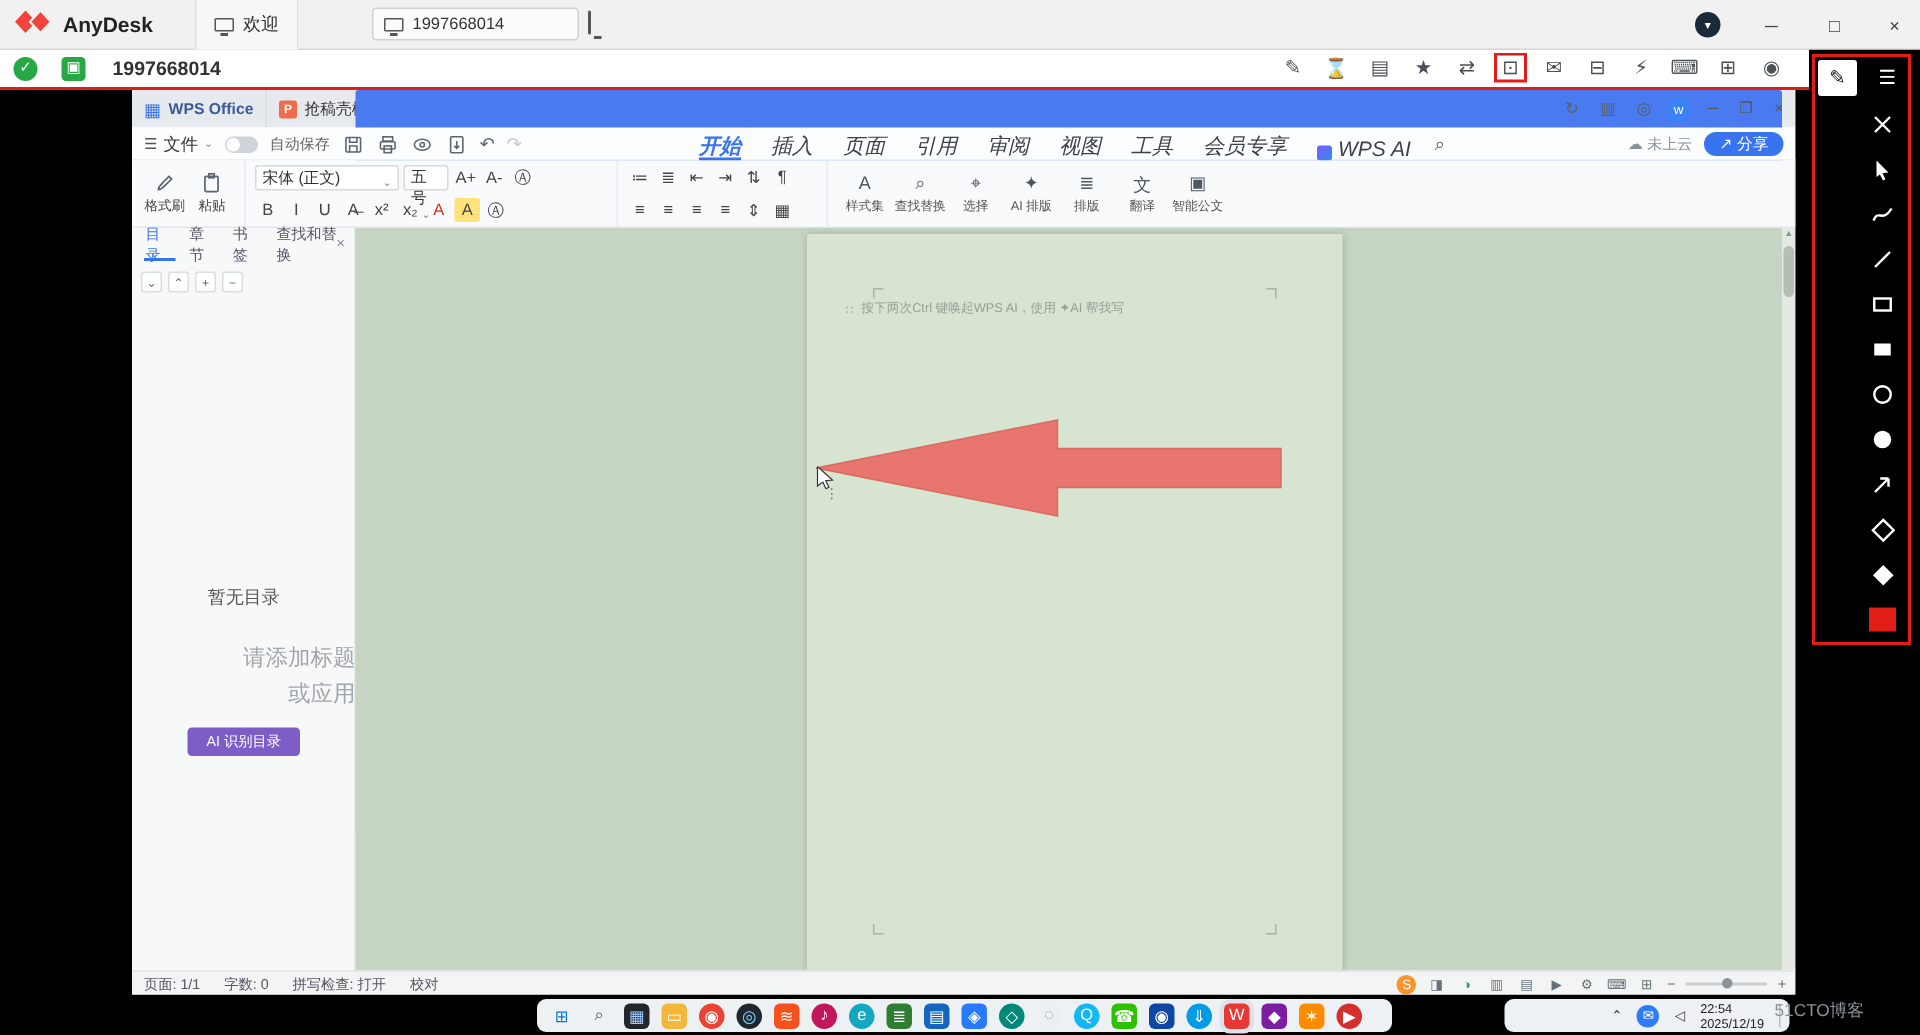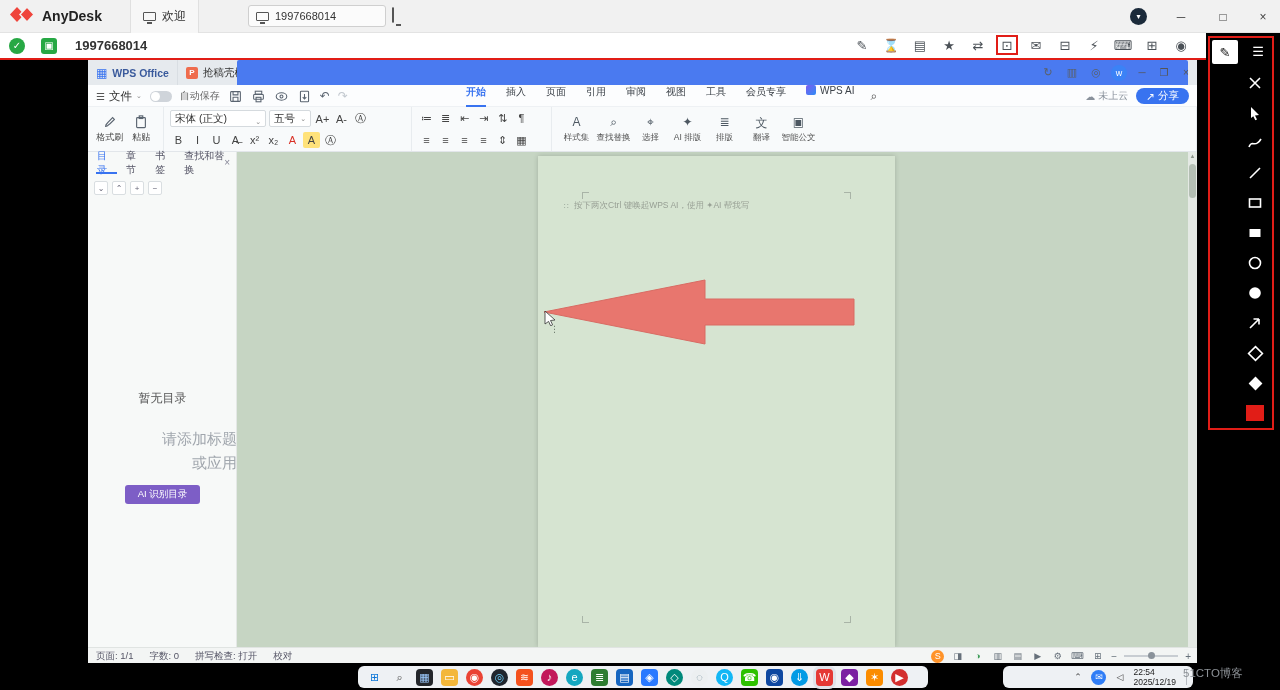--- a/index.html
+++ b/index.html
@@ -58,21 +58,21 @@
   .file-btn { display:flex; align-items:center; gap:4px; font-size:11.5px; color:#333; }
   .hamb { font-size:10px; color:#555; }
   .chev { font-size:7px; color:#888; }
   .tgl { width:22px; height:11px; border-radius:6px; background:#cfd4da; position:relative; }
   .tgl::after { content:""; position:absolute; left:1px; top:1px; width:9px; height:9px; border-radius:50%; background:#fff; }
   .tgl-lb { font-size:10px; color:#666; }
   .mico { width:15px; height:15px; display:flex; align-items:center; justify-content:center; }
   .undo { font-size:12px; color:#5a6470; }
   .redo { font-size:12px; color:#c2c8cf; }
   .mb-tabs { position:absolute; left:368px; top:0; height:22px; display:flex; align-items:center; }
-  .mb-tab { padding:0 10px; height:22px; display:flex; align-items:flex-start; gap:4px; font-size:10px; color:#3c4249; position:relative; }
+  .mb-tab { padding:0 10px; height:22px; display:flex; align-items:flex-end; gap:4px; font-size:14px; color:#3c4249; position:relative;font-style:italic; }
   .mb-tab.active { color:var(--wps-blue,#3873f0); font-weight:bold; }
   .mb-tab.active::after { content:""; position:absolute; left:10px; right:10px; bottom:0; height:2px; background:var(--wps-blue,#3873f0); }
   .ai-dot { width:10px; height:10px; border-radius:2px; background:linear-gradient(135deg,#7b5cf0,#2f8df6); }
   .mb-search { font-size:12px; color:#555; padding:0 6px; }
   .mb-right { position:absolute; right:8px; top:0; height:22px; display:flex; align-items:center; gap:8px; }
   .cloud { display:flex; align-items:center; gap:3px; font-size:10px; color:#8a929c; }
   .share-pill { height:16px; border-radius:8px; background:var(--wps-blue,#3873f0); color:#fff; font-size:10.5px; display:flex; align-items:center; gap:3px; padding:0 10px; }
 
   
   .wps-ribbon { position:absolute; left:0; top:47px; width:1109px; height:45px; background:#f8fafb; border-bottom:1px solid #e2e6ea; display:flex; }
@@ -349,21 +349,21 @@
               </svg>
             <span class="lb">粘贴</span>
           </div>
         </div>
         <div class="sec col2" style="width:248px;">
           <div class="rowi">
             <span class="sel" style="width:96px;align-items:flex-end;">
                 <span>宋体 (正文)</span>
                 <span class="chev">⌄</span>
               </span>
-            <span class="sel" style="width:42px;">
+            <span class="sel" style="width:30px;flex-direction:column;">
                 <span>五号</span>
                 <span class="chev">⌄</span>
               </span>
             <span class="ribbon-ic">
                 <span class="gicon">A+</span>
                 <span class="gicon">A-</span>
                 <span class="gicon">Ⓐ</span>
               </span>
           </div>
           <div class="rowi">

